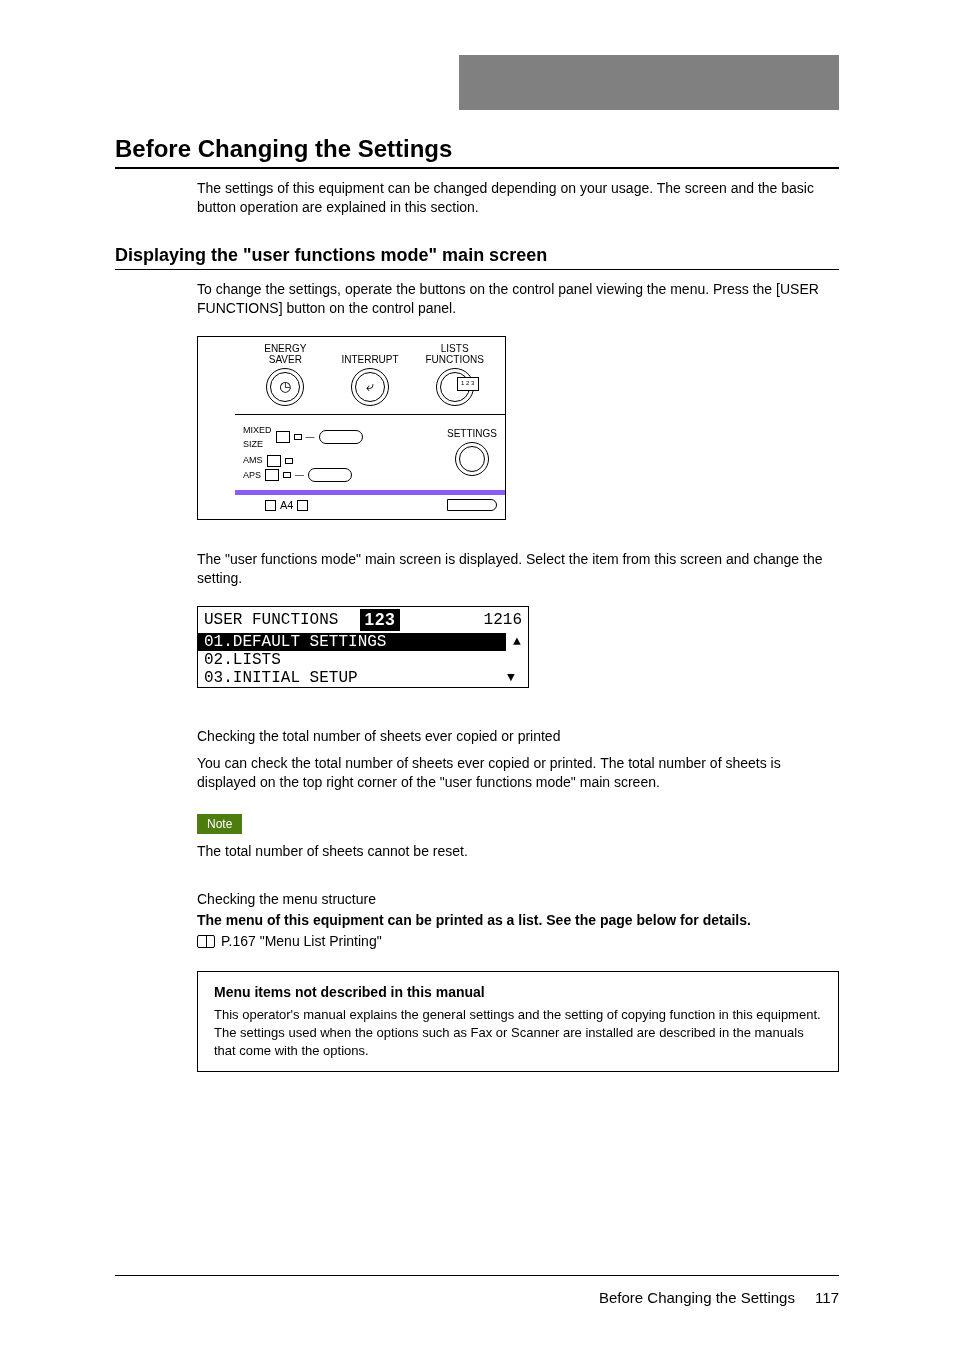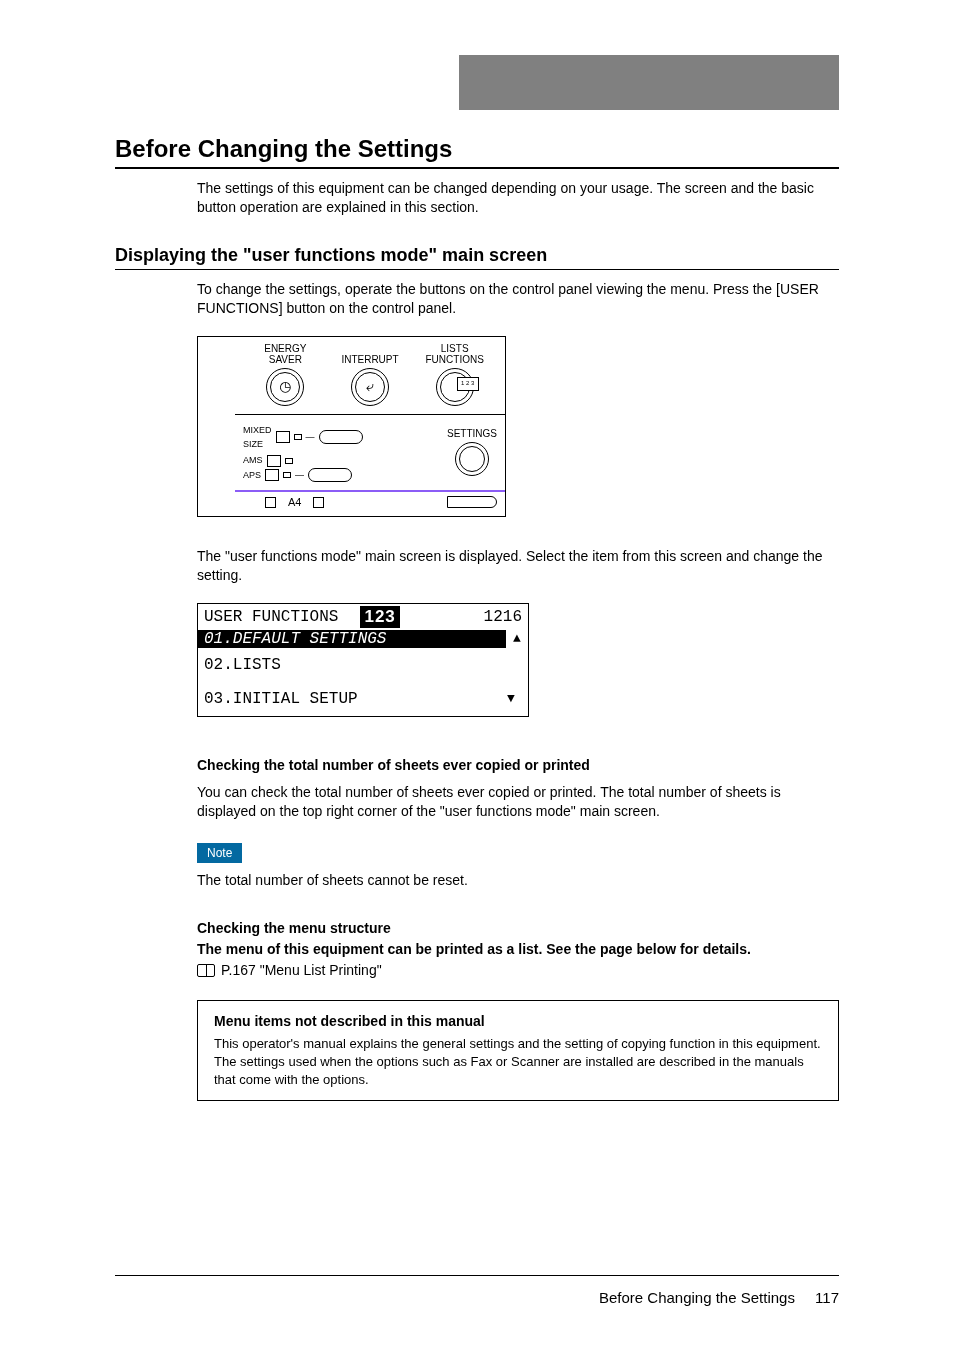--- a/index.html
+++ b/index.html
@@ -94,40 +94,40 @@
     background: #fff;
     font-size: 6px;
     line-height: 10px;
     text-align: center;
   }
   .panel-row2 {
     display: flex;
     justify-content: space-between;
     align-items: center;
     padding: 6px 8px;
-    border-bottom: 2px solid #8b5cf6;
+    border-bottom: 5px solid #8b5cf6;
   }
   .left-labels {
     font-size: 9px;
     line-height: 1.6;
   }
   .led-row { display:flex; align-items:center; gap:4px; margin:2px 0;}
   .led-icon { display:inline-block; width:12px; height:10px; border:1px solid #000; }
   .led-slot { display:inline-block; width:6px; height:4px; border:1px solid #000; }
   .pill-btn {
     display:inline-block;
     width: 42px; height: 12px;
     border:1px solid #000;
     border-radius: 8px;
   }
   .settings-col { text-align:center; font-size:10px; }
   .panel-row3 {
     display:flex;
     align-items:center;
-    gap:12px;
+    gap:4px;
     padding: 4px 8px 8px 30px;
   }
   .sq { width:9px; height:9px; border:1px solid #000; display:inline-block;}
   .tray-icon {
     width: 48px; height: 10px;
     border:1px solid #000;
     border-radius: 0 6px 6px 0;
   }
   .lcd-box {
     border: 1px solid #000;
@@ -149,44 +149,43 @@
     font-family: Arial, sans-serif;
     font-size:17px;
     font-weight:bold;
     padding:1px 4px;
     letter-spacing:1px;
   }
   .lcd-count { margin-left:auto; }
   .lcd-selrow {
     display:flex;
     align-items:stretch;
-    font-style:italic;
   }
   .lcd-selrow .txt {
     flex:1;
     background:#000;
     color:#fff;
     padding: 0 6px;
   }
   .lcd-arrow {
     width: 22px;
     display:flex;
     align-items:center;
     justify-content:center;
     font-size:13px;
   }
-  .lcd-row { padding: 8px 6px; display:flex;}
+  .lcd-row { padding: 0 6px; display:flex;}
   .lcd-row .txt { flex:1; }
   .h4 {
-    font-weight: bold;
+    font-weight: normal;
     margin-top: 40px;
   }
   .note-label {
     display:inline-block;
-    background:#0369a1;
+    background:#4d7c0f;
     color:#fff;
     font-size:12px;
     padding:3px 10px;
     margin-top:22px;
   }
   .ref-line { margin-top:4px; display:flex; align-items:center; gap:6px;}
   .book-icon {
     width:16px; height:11px;
     border:1px solid #000;
     position:relative;

